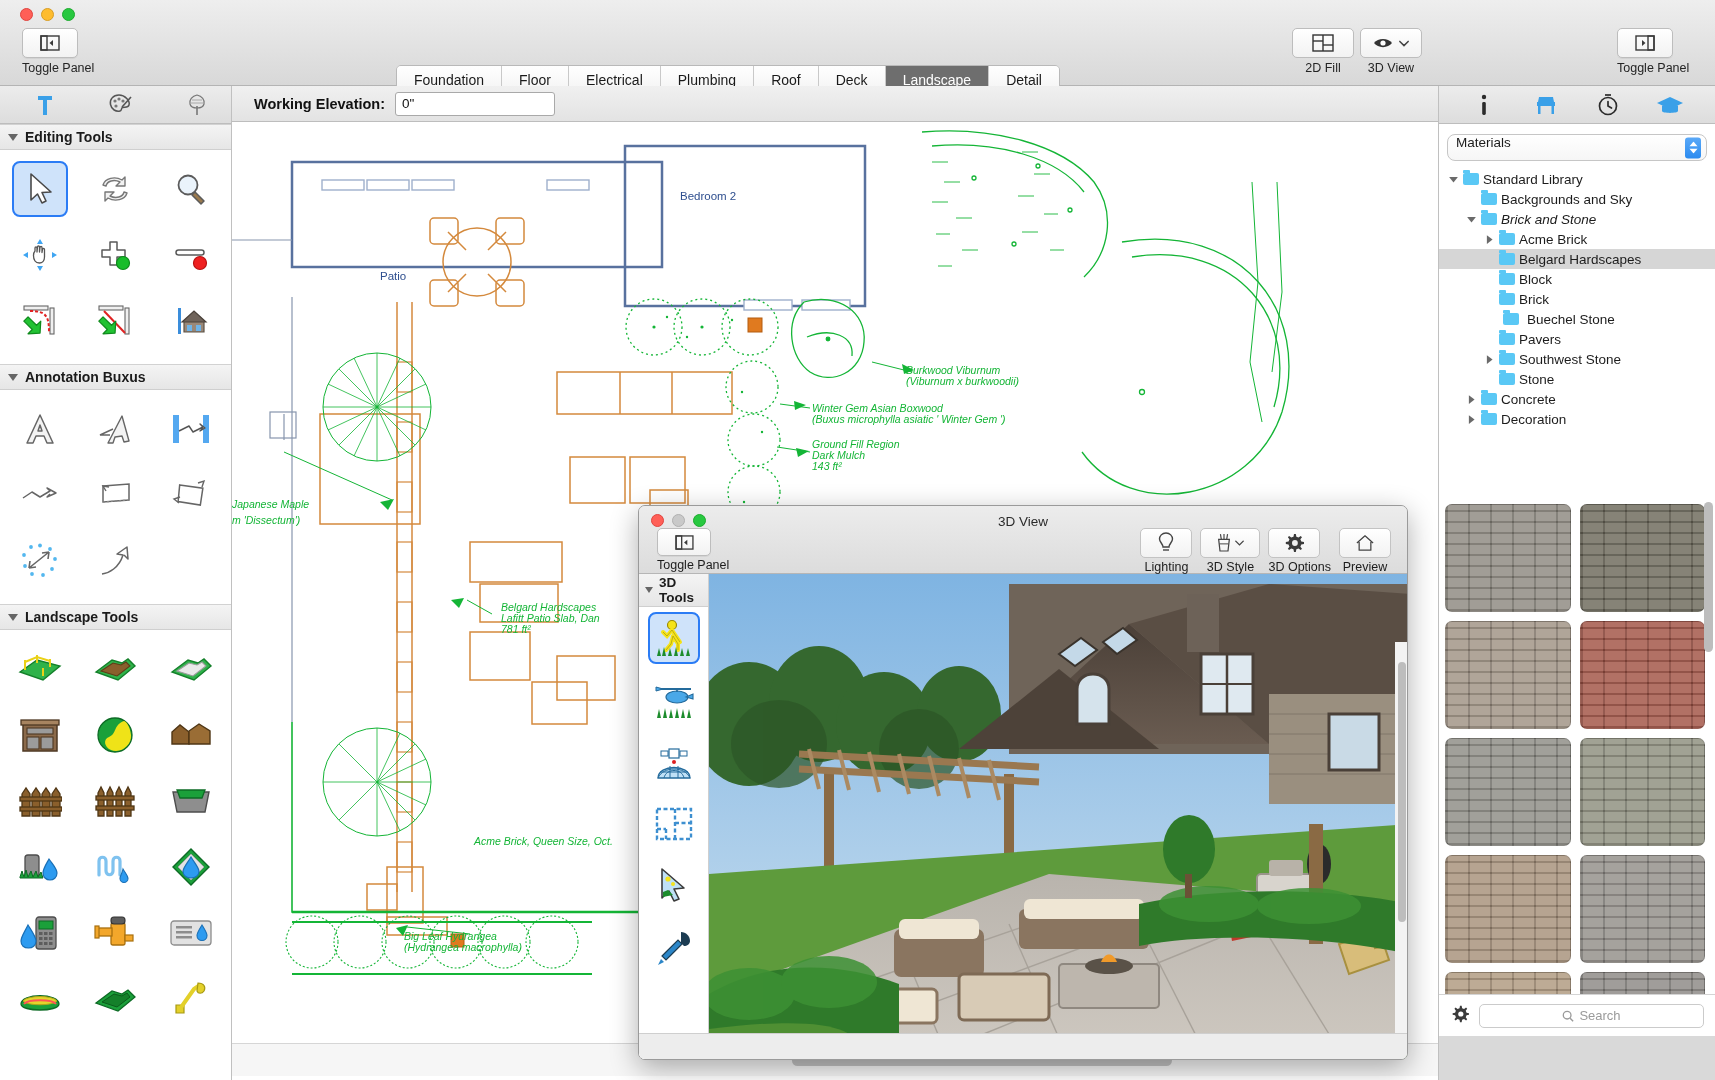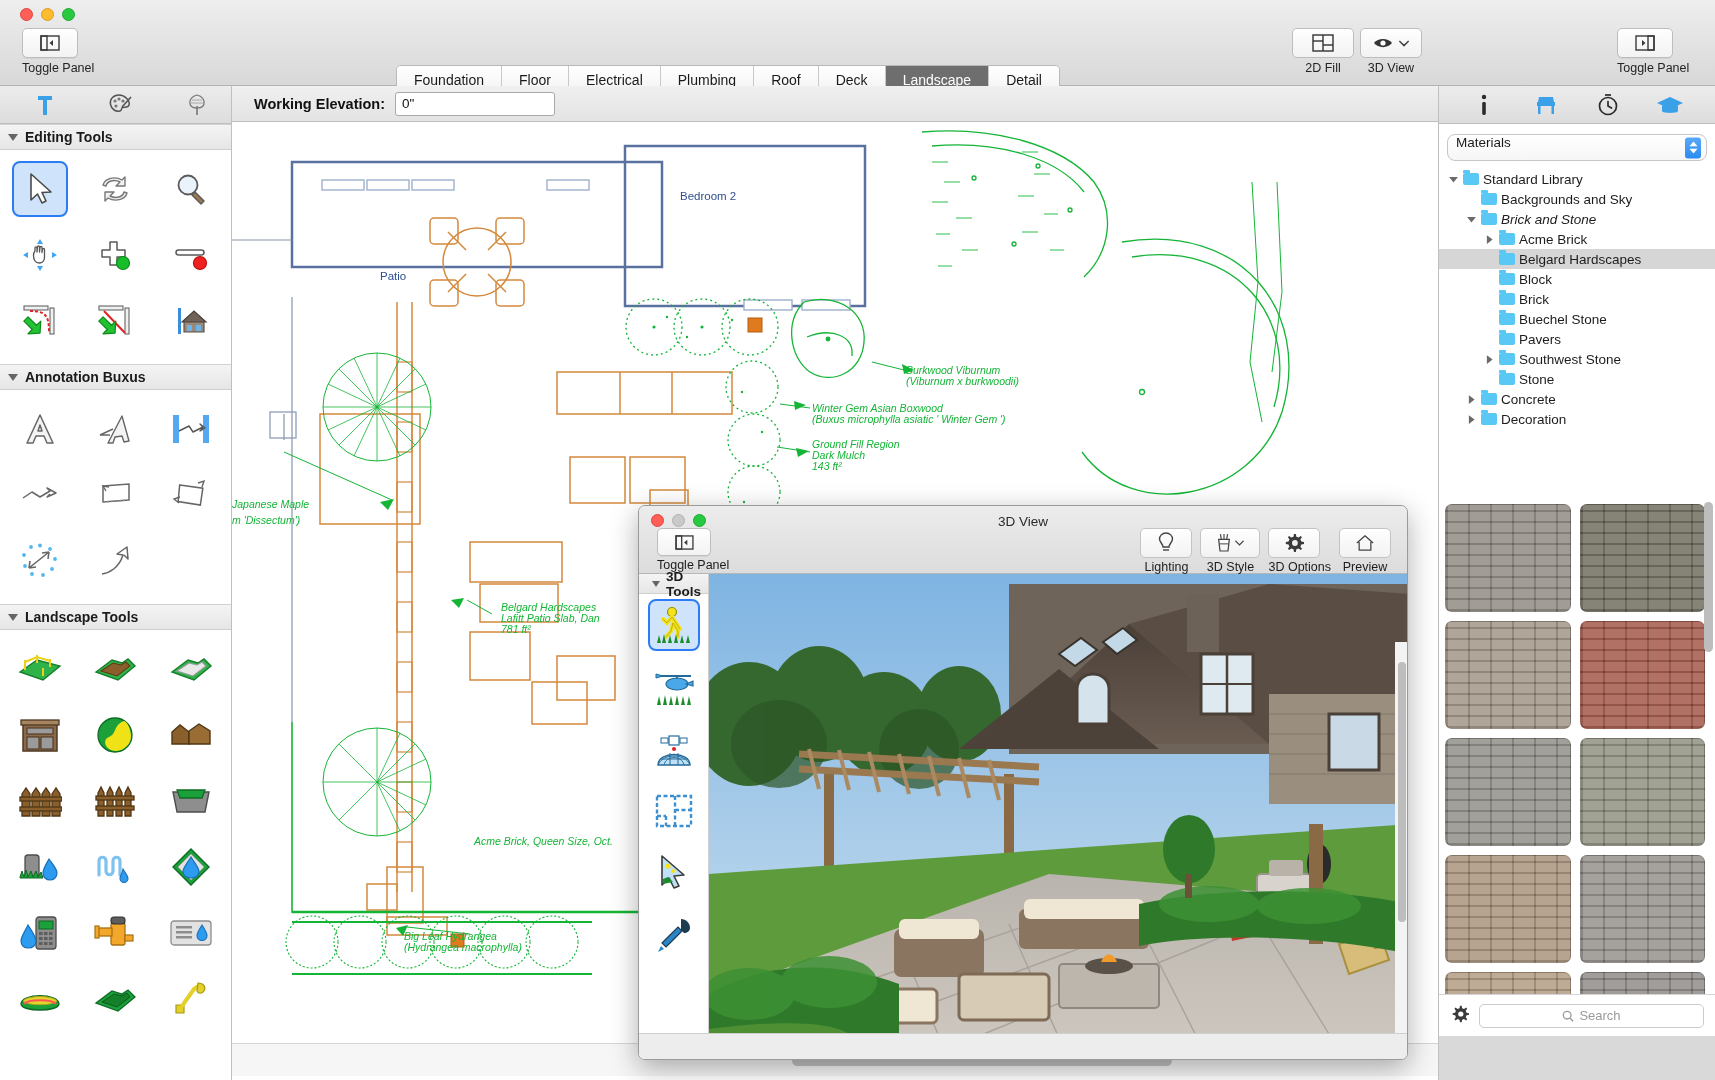--- a/index.html
+++ b/index.html
@@ -137,22 +137,22 @@
   .w3btn .b {
     width:52px; height:30px; border-radius:5px; background:linear-gradient(#ffffff,#f2f2f2);
     border:1px solid #c3c3c3; display:flex; align-items:center; justify-content:center; gap:3px;
   }
   .w3btn .c { font-size:12.5px; margin-top:2px; }
   .win3d-tp { position:absolute; left:18px; top:22px; text-align:center; }
 
   .win3d-body { position:absolute; left:0; top:68px; width:770px; height:487px; background:#f2f2f2; display:flex; }
   .tools3d { width:70px; background:#ffffff; border-right:1px solid #cfcfcf; }
   .tools3d-hdr {
-    height:20px; background:linear-gradient(#f4f4f4,#e6e6e6); border-bottom:1px solid #cfcfcf;
-    display:flex; align-items:center; gap:6px; padding-left:13px; font-weight:bold; font-size:13.5px;
+    height:33px; background:linear-gradient(#f4f4f4,#e6e6e6); border-bottom:1px solid #cfcfcf;
+    display:flex; align-items:center; gap:6px; padding-left:6px; font-weight:bold; font-size:13.5px;
   }
   .t3cell { height:62px; display:flex; align-items:center; justify-content:center; }
   .t3cell.sel .t3box { background:#cfe3fa; border:2.5px solid #2b7cf5; border-radius:8px; }
   .t3box { width:52px; height:52px; display:flex; align-items:center; justify-content:center; }
   .render3d { position:relative; flex:1; overflow:hidden; background:#8fb7d8; }
   .win3d-foot { position:absolute; left:0; bottom:0; width:770px; height:26px; background:#ededed; border-top:1px solid #cfcfcf; }
   .w3-vscroll { position:absolute; right:0; top:68px; width:14px; height:440px; background:#f3f3f3; }
   .w3-vscroll .t { position:absolute; left:3px; top:20px; width:8px; height:260px; background:#bdbdbd; border-radius:4px; }
 
   
@@ -1277,21 +1277,21 @@
         <div class="trow" style="padding-left: 44px;">
           <span class="tdisc"></span>
           <span class="folder"></span>
           <span>Block</span>
         </div>
         <div class="trow" style="padding-left: 44px;">
           <span class="tdisc"></span>
           <span class="folder"></span>
           <span>Brick</span>
         </div>
-        <div class="trow" style="padding-left: 44px;">
+        <div class="trow" style="padding-left: 44px; gap: 8px;">
           <span class="tdisc"></span>
           <span class="folder"></span>
           <span>Buechel Stone</span>
         </div>
         <div class="trow" style="padding-left: 44px;">
           <span class="tdisc"></span>
           <span class="folder"></span>
           <span>Pavers</span>
         </div>
         <div class="trow" style="padding-left: 44px;">

